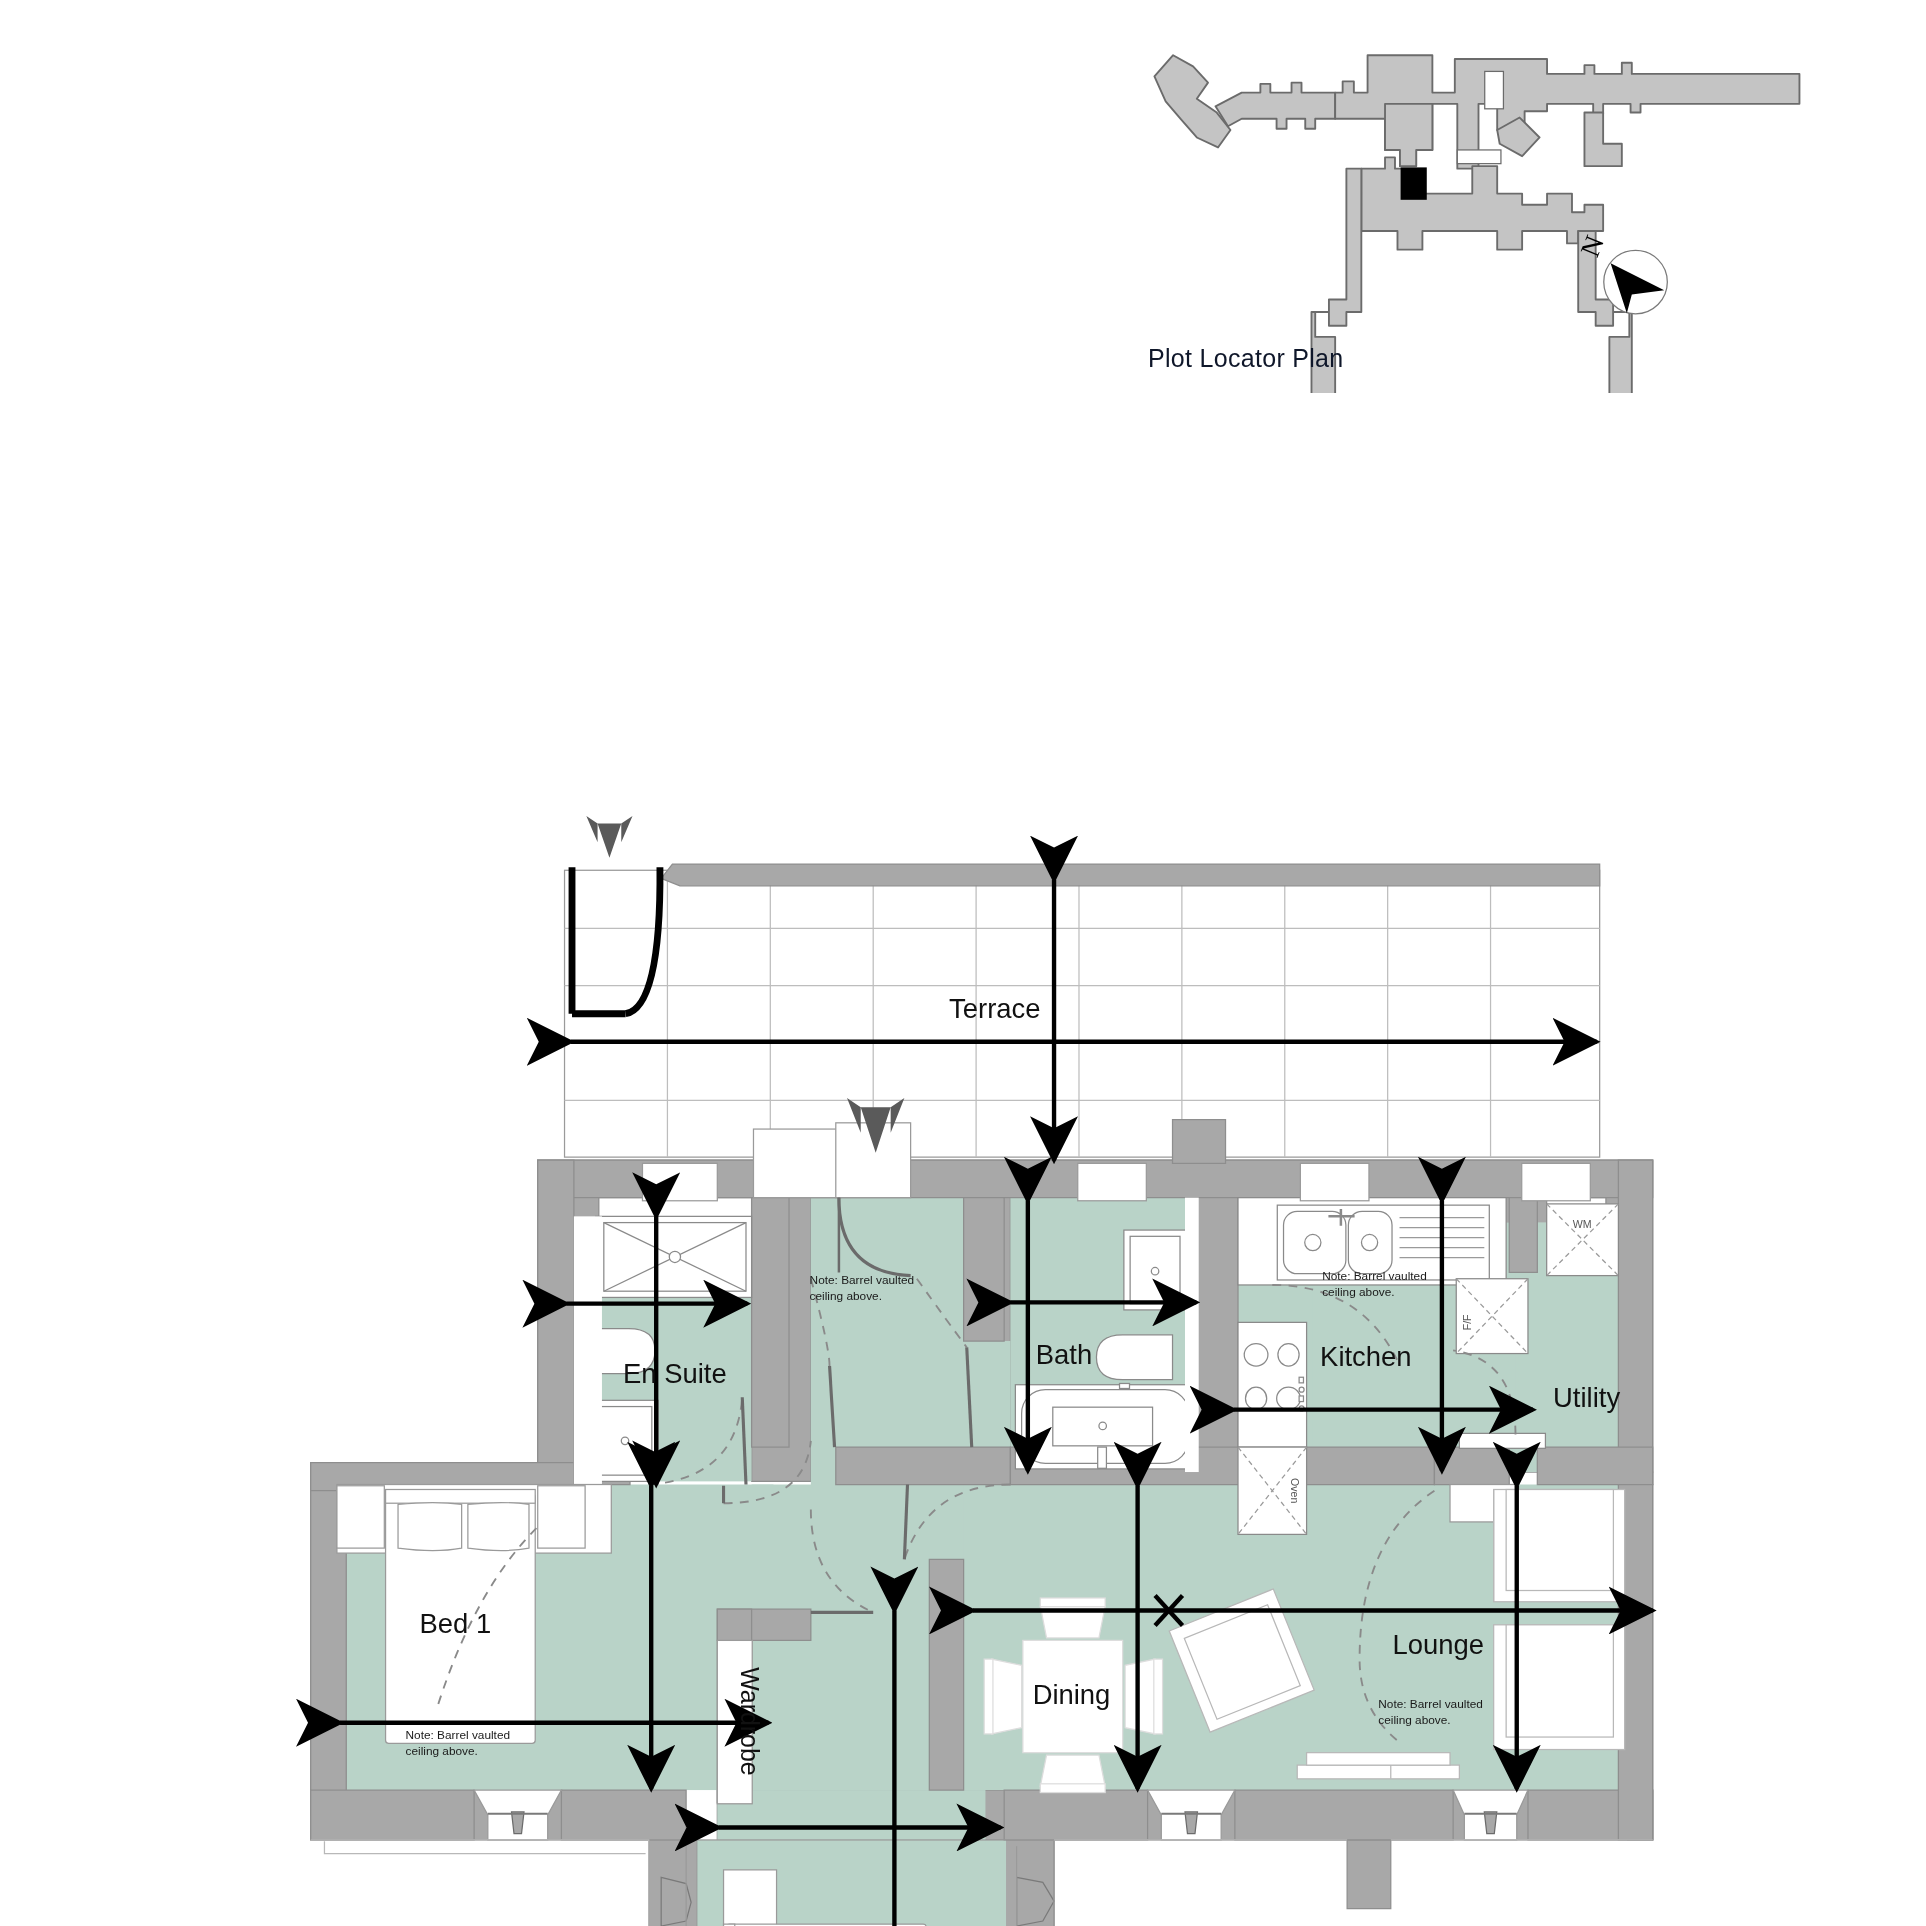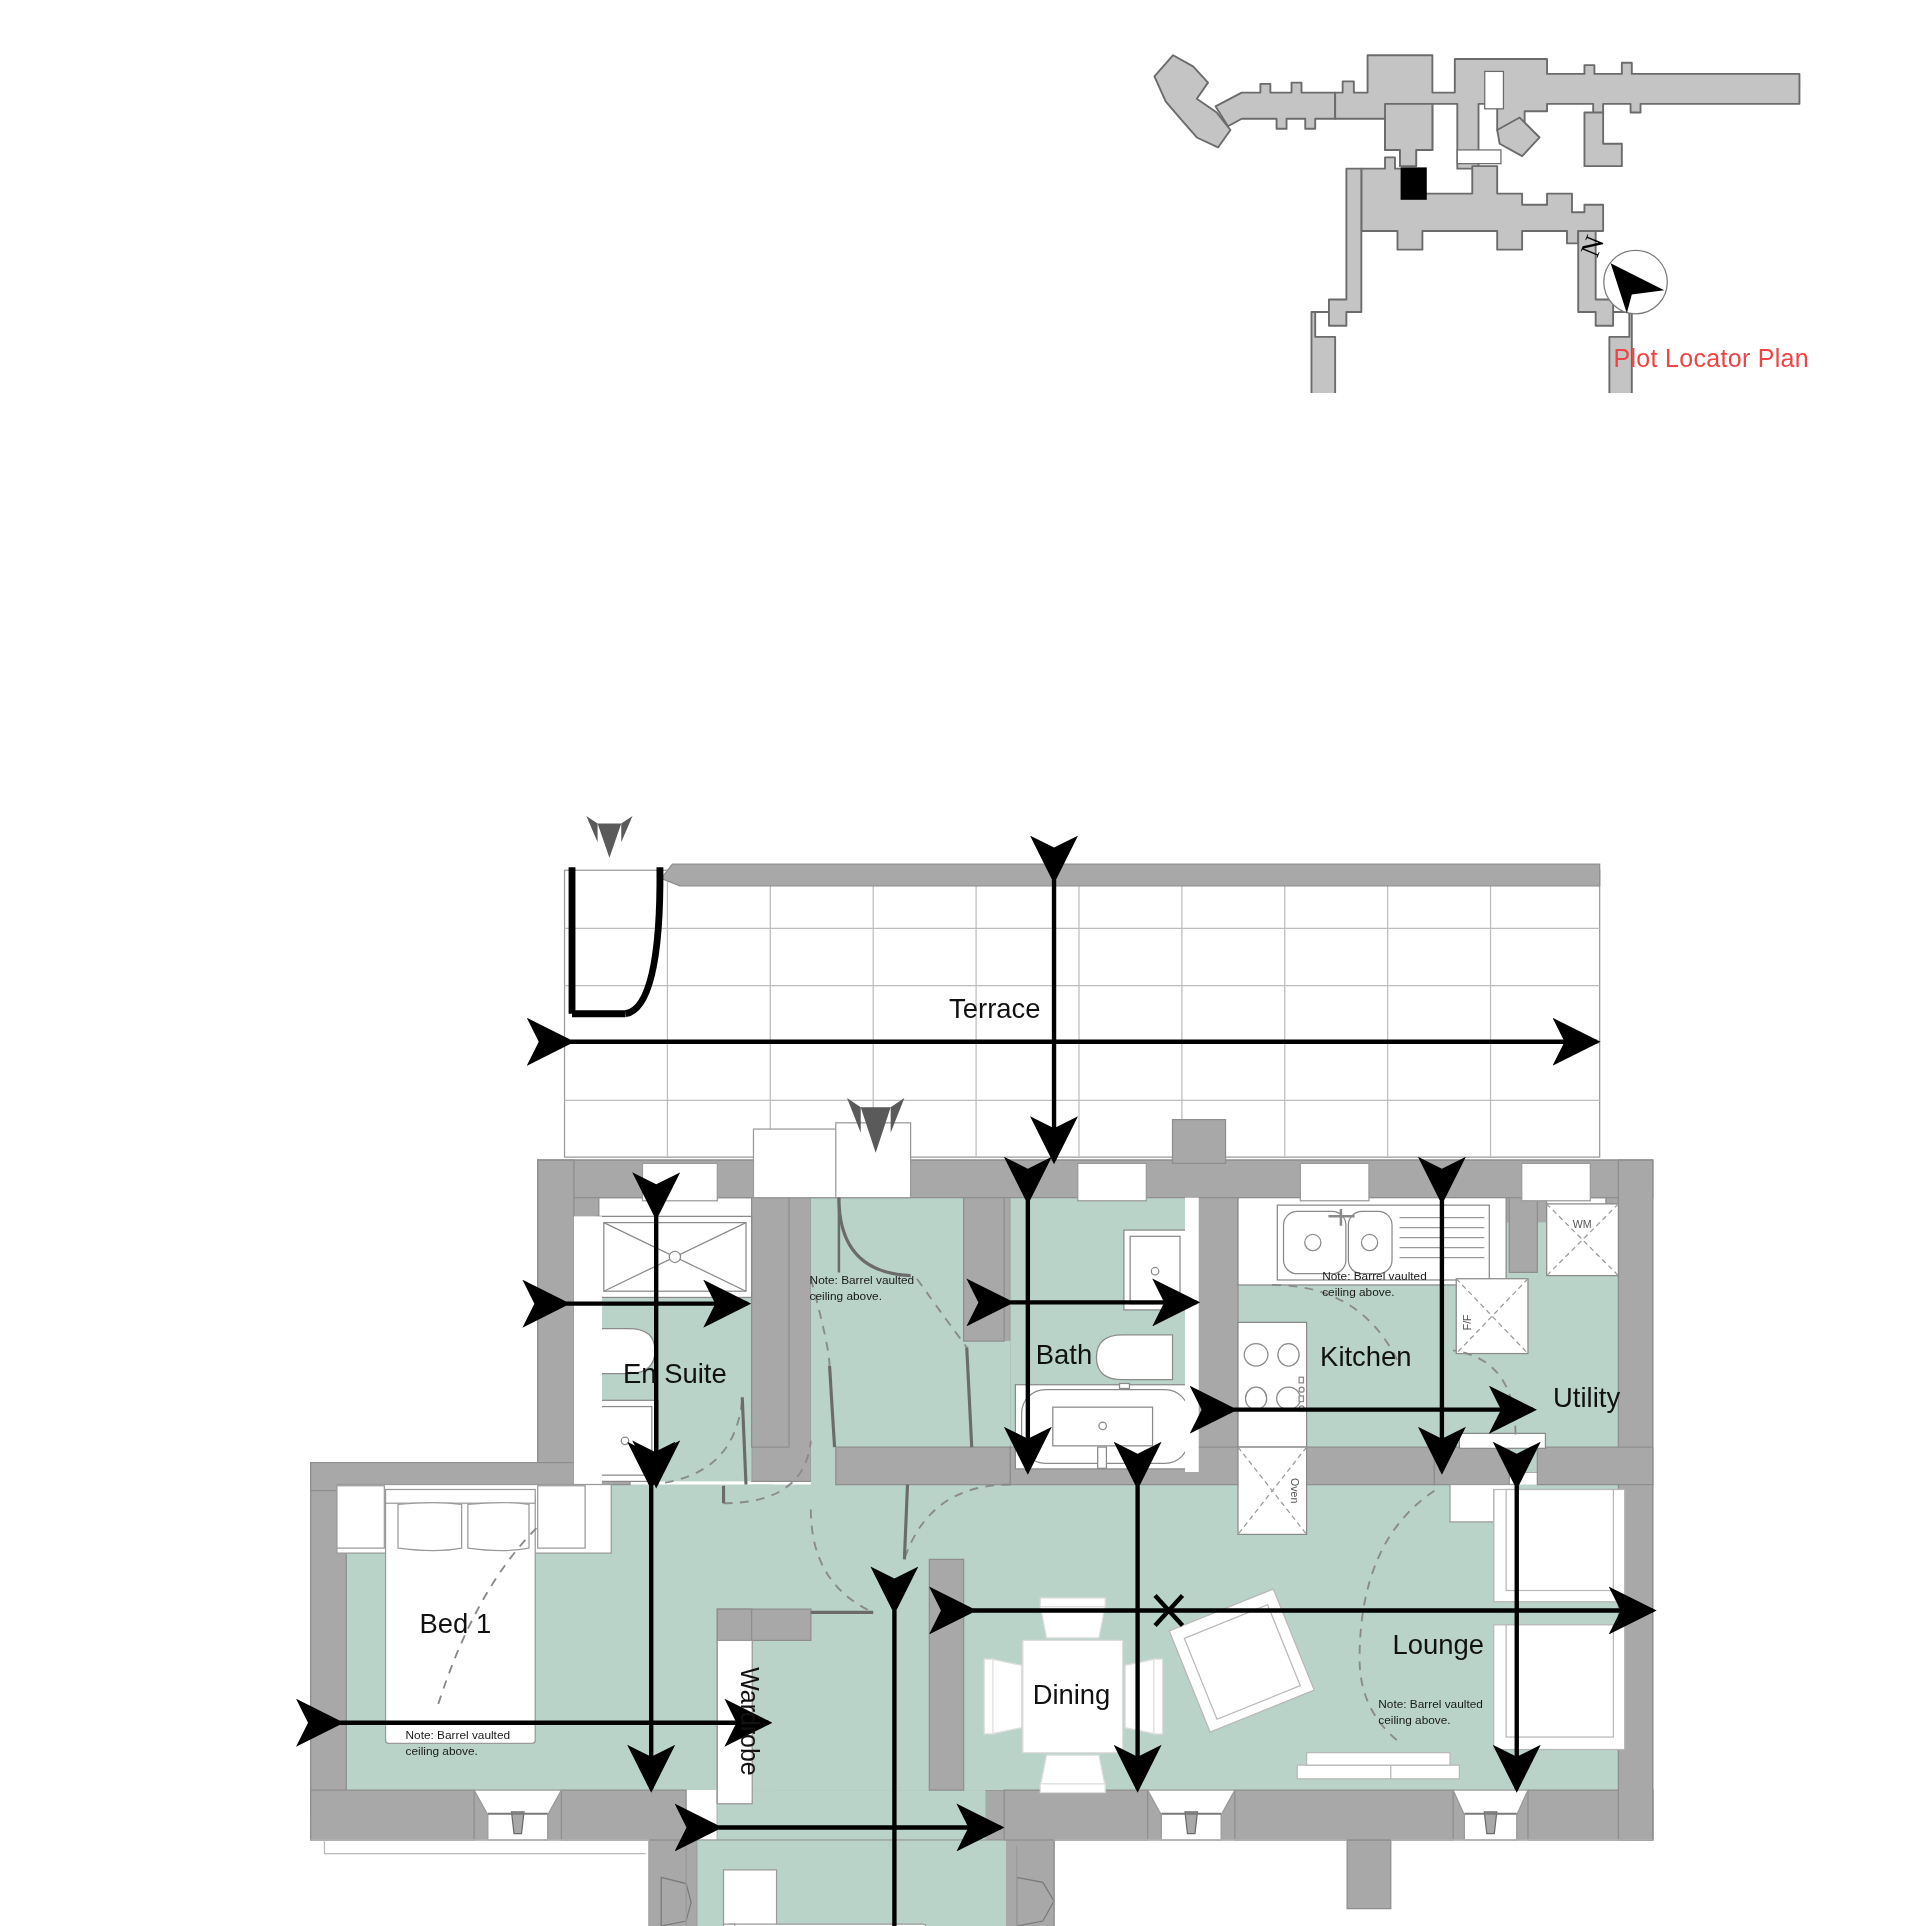--- a/index.html
+++ b/index.html
@@ -26,23 +26,23 @@
     left: 1148px;
     top: 44px;
     width: 661px;
     height: 349px;
   }
   .locator-caption {
     position: absolute;
     left: 1148px;
     top: 344px;
     width: 661px;
-    text-align: right;
+    text-align: left;
     font-size: 25px;
-    color: #ef4444;
+    color: #0f172a;
     letter-spacing: 0.3px;
     font-family: "Liberation Sans", sans-serif;
   }
   .plan-wrap {
     position: absolute;
     left: 0px;
     top: 387px;
     width: 1926px;
     height: 1539px;
   }

